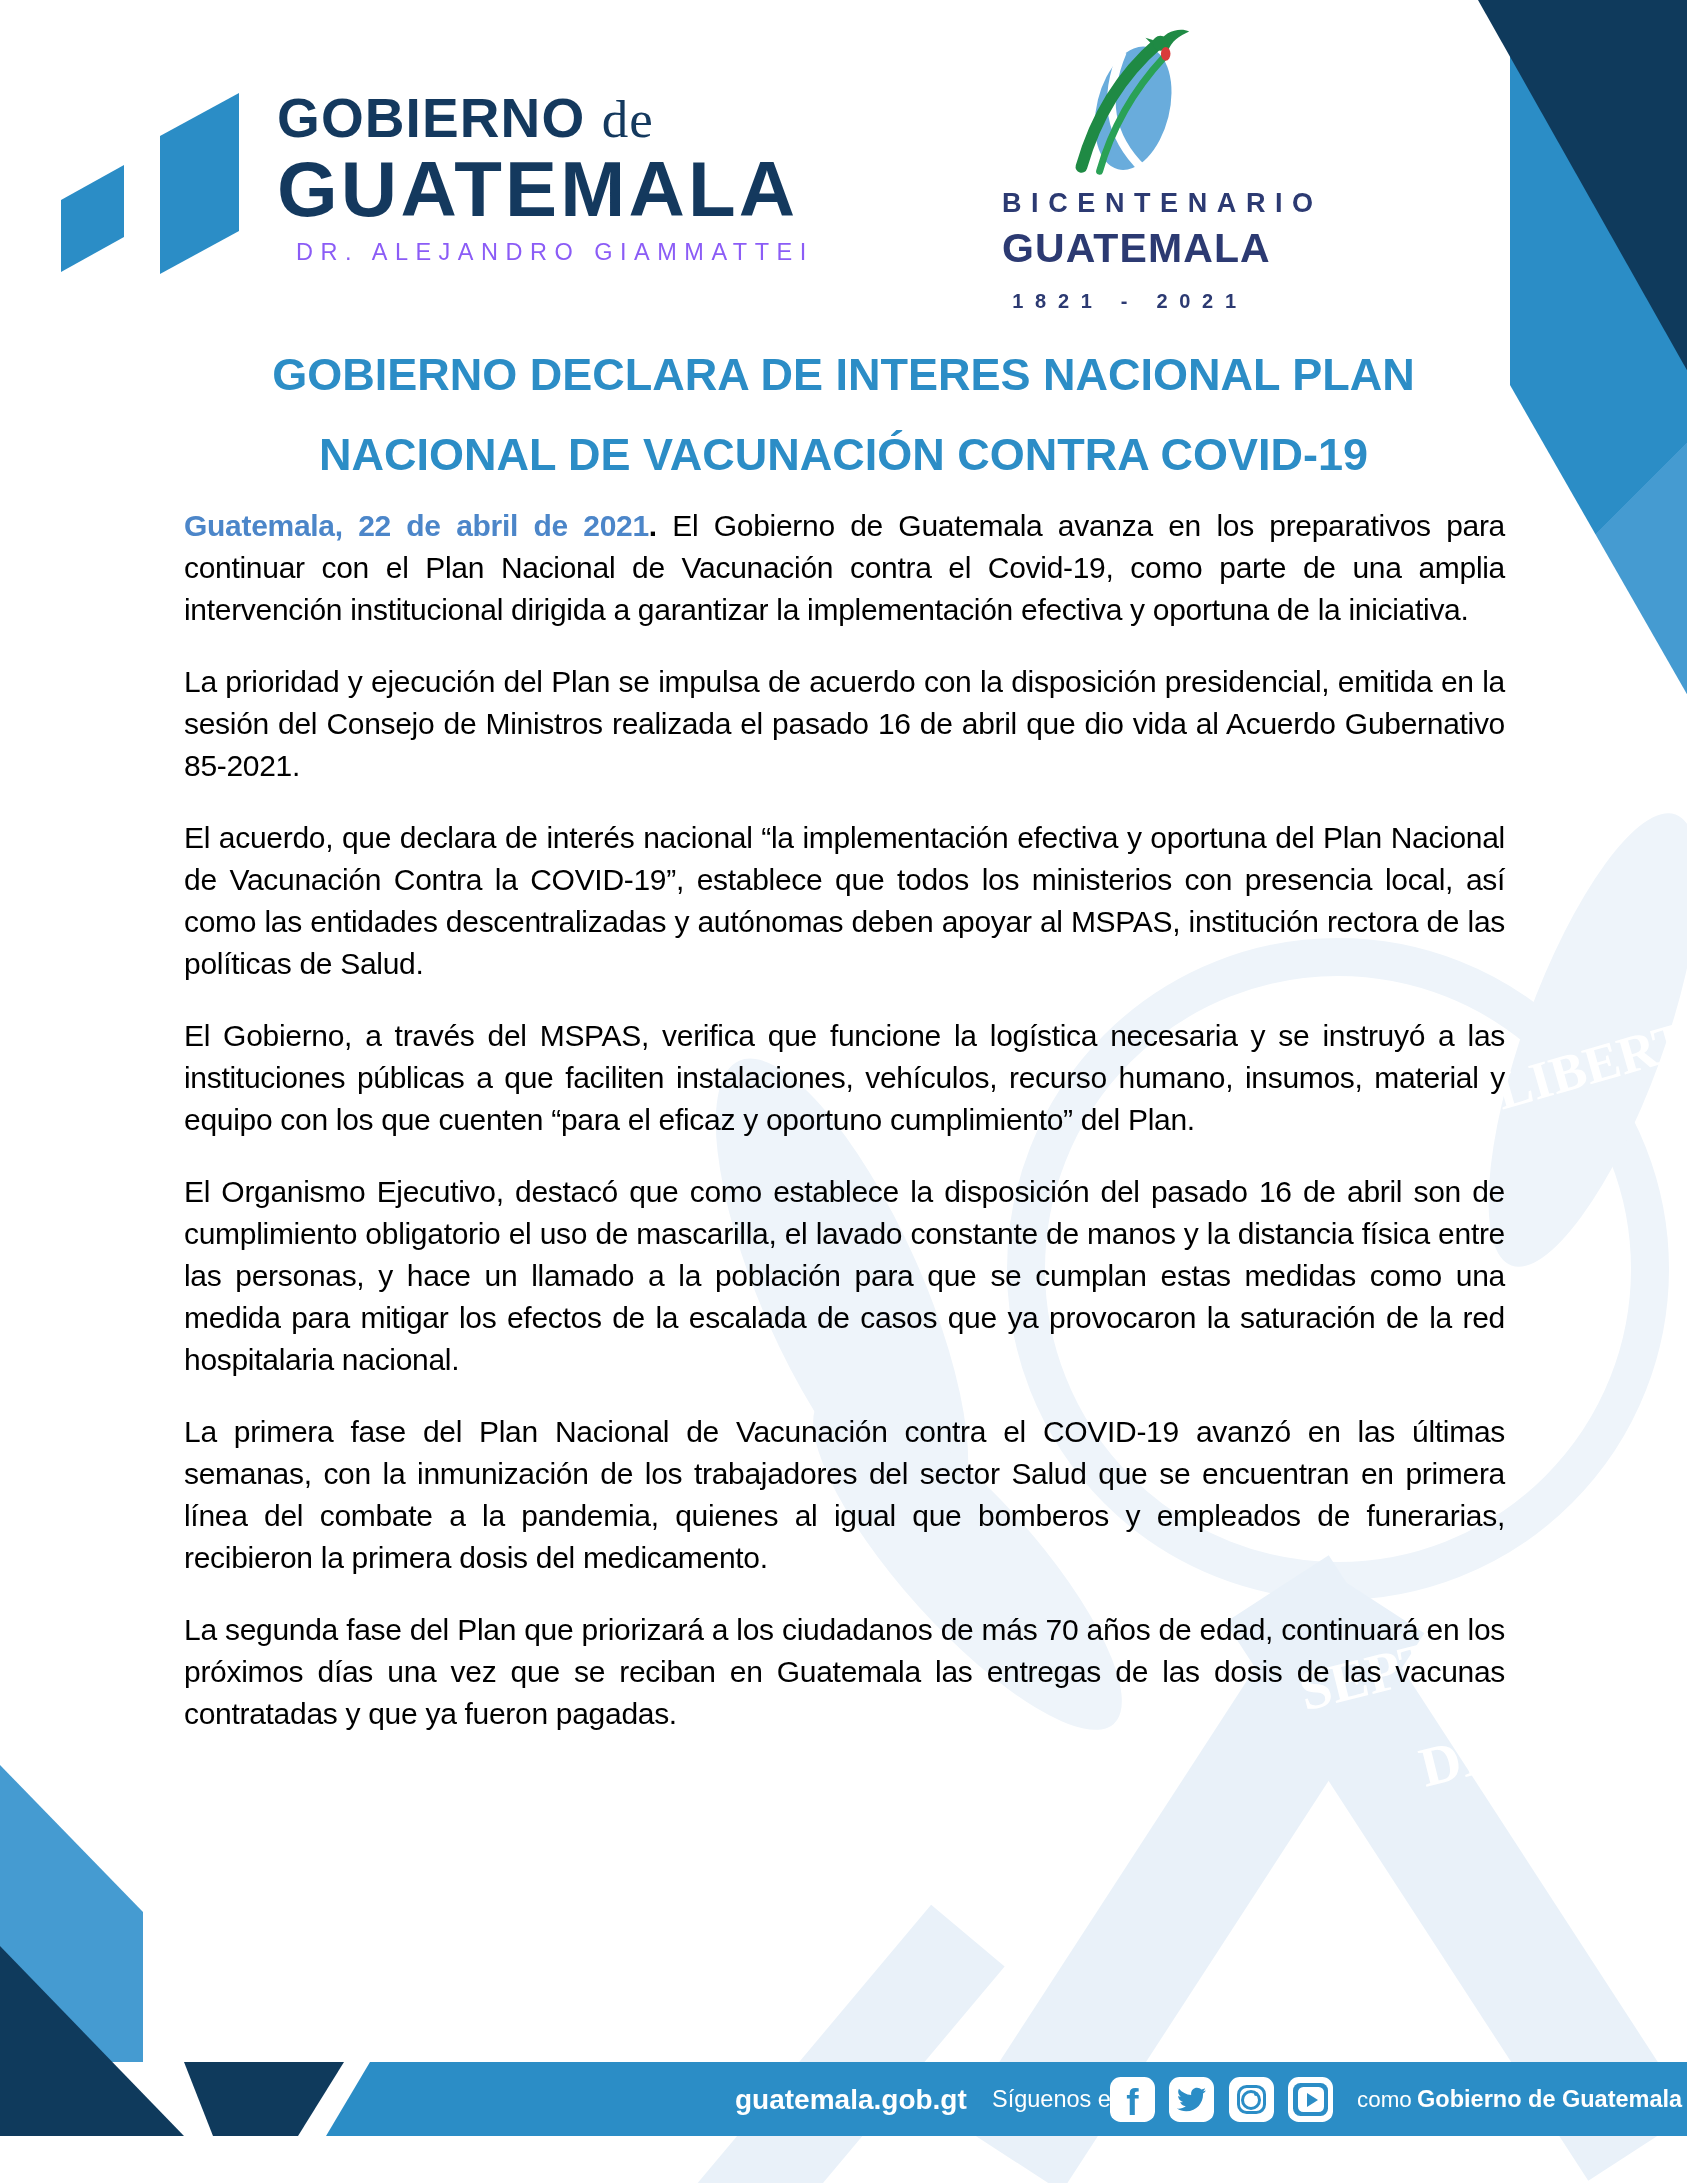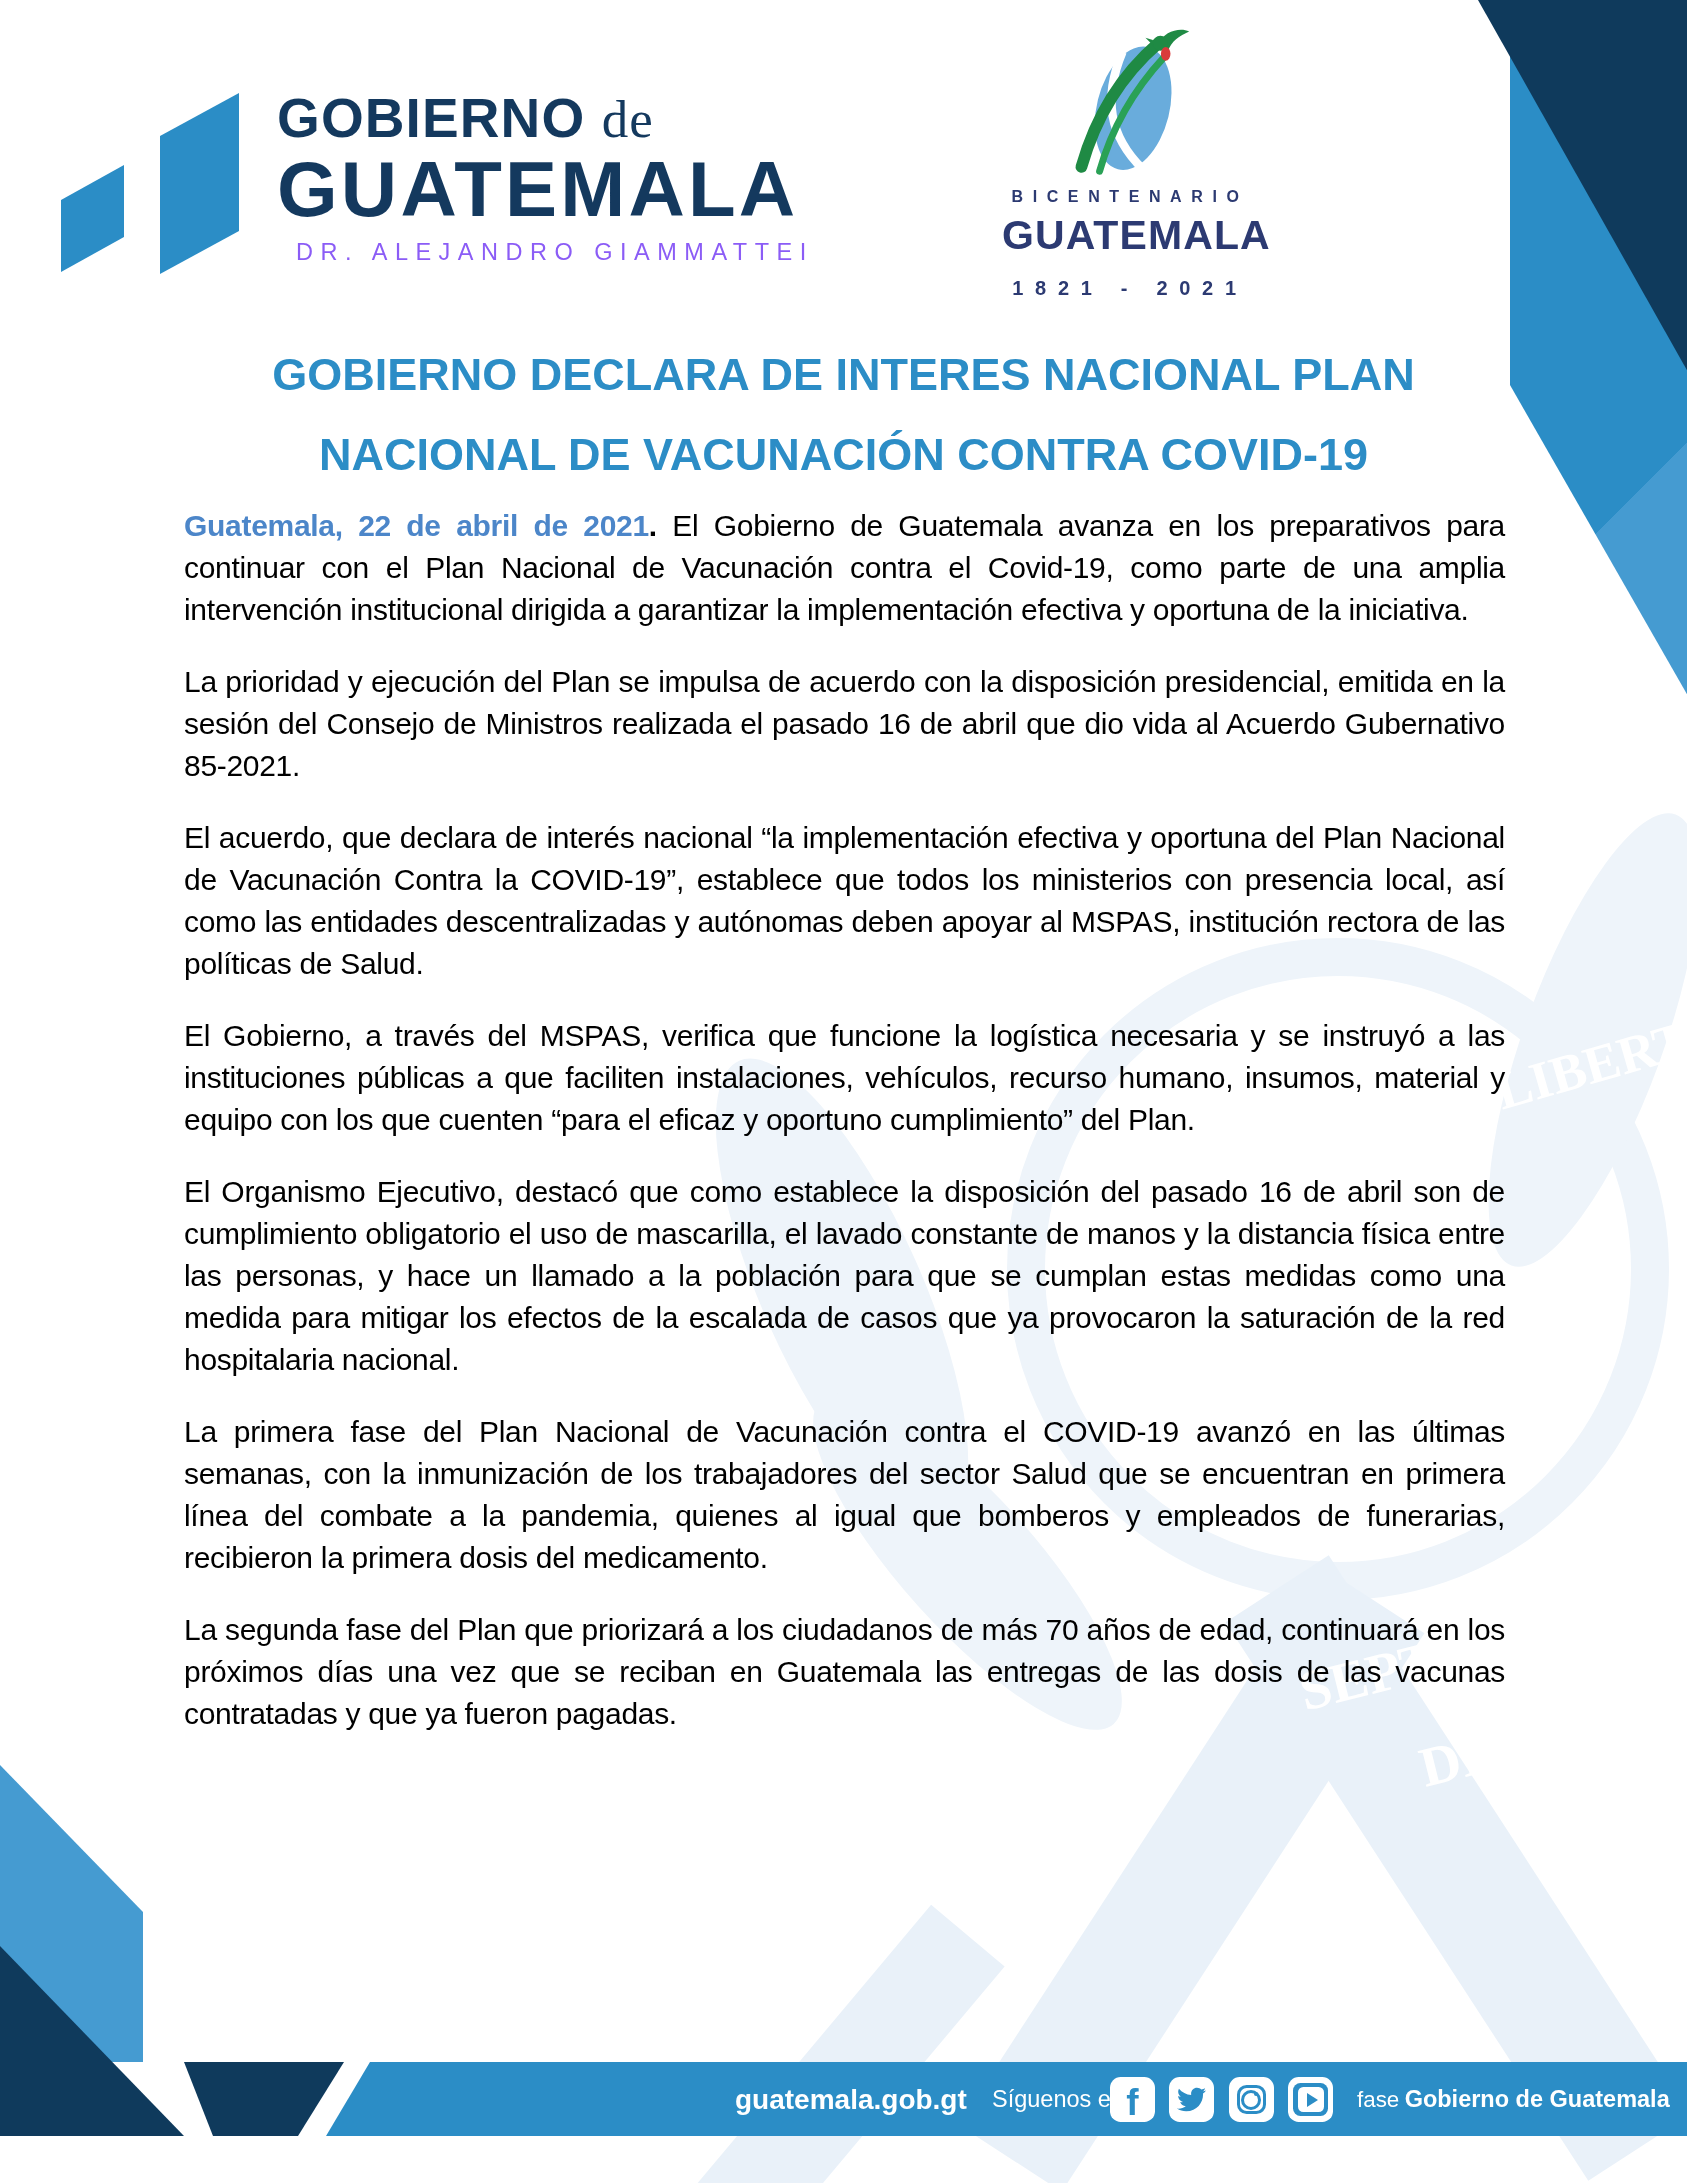--- a/index.html
+++ b/index.html
@@ -36,21 +36,21 @@
   .gov-bar{position:absolute;background:#2b8dc6;z-index:2;}
   .gov-bar.small{left:61px;top:165px;width:63px;height:107px;clip-path:polygon(0 35px,100% 0,100% calc(100% - 35px),0 100%);}
   .gov-bar.big{left:160px;top:93px;width:79px;height:181px;clip-path:polygon(0 43px,100% 0,100% calc(100% - 43px),0 100%);}
   .gov-text{position:absolute;z-index:2;line-height:1;color:#14395e;}
   .gov-line1{left:277px;top:91px;font-size:55px;font-weight:bold;letter-spacing:1.1px;}
   .gov-line1 .de{font-family:"Liberation Serif",serif;font-weight:normal;font-size:53px;}
   .gov-line2{left:277px;top:150px;font-size:78px;font-weight:bold;letter-spacing:3.2px;}
   .gov-sub{left:296px;top:241px;font-size:23.5px;font-weight:normal;color:#8b5cf6;letter-spacing:7.5px;}
   .bic{position:absolute;left:1002px;top:24px;width:256px;z-index:2;text-align:center;color:#2c3a72;}
   .bic svg{display:block;margin:0 auto;}
-  .bic-top{font-size:16px;font-weight:bold;letter-spacing:9.6px;margin-top:4.3px;}
+  .bic-top{font-size:27px;font-weight:bold;letter-spacing:9.6px;margin-top:4.3px;}
   .bic-name{font-size:41px;font-weight:bold;letter-spacing:1.1px;margin-top:5.3px;}
   .bic-years{font-size:20px;font-weight:bold;letter-spacing:11.7px;margin-top:18px;}
   
   .title{position:absolute;left:204px;top:335px;width:1279px;z-index:2;text-align:center;
          color:#2c8dc6;font-size:45px;font-weight:bold;line-height:1.78;}
   .body-text{position:absolute;left:184px;top:505px;width:1321px;z-index:2;color:#000;
              font-size:30px;line-height:1.4;letter-spacing:-0.3px;text-align:justify;}
   .body-text p{margin:0 0 30px 0;}
   .dateline{color:#4c86c9;font-weight:bold;}
   .dot{color:#000;font-weight:bold;}
@@ -156,18 +156,18 @@
     </div>
     <div class="icon">
       <span class="yt-screen">
           <span class="yt-tv">
             <span class="yt-play"></span>
           </span>
         </span>
     </div>
   </div>
   <div class="fitem como">
-      <span>fase</span>
+      <span>como</span>
       <b>Gobierno de Guatemala</b>
     </div>
 
 </div>
 
 
 </body></html>

